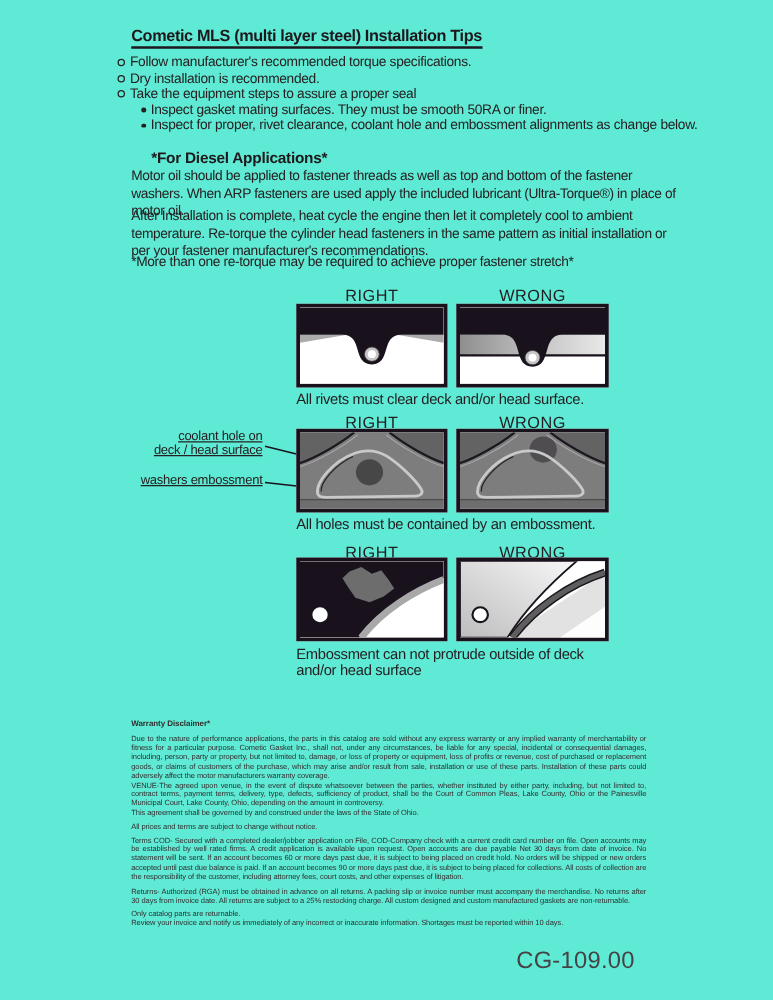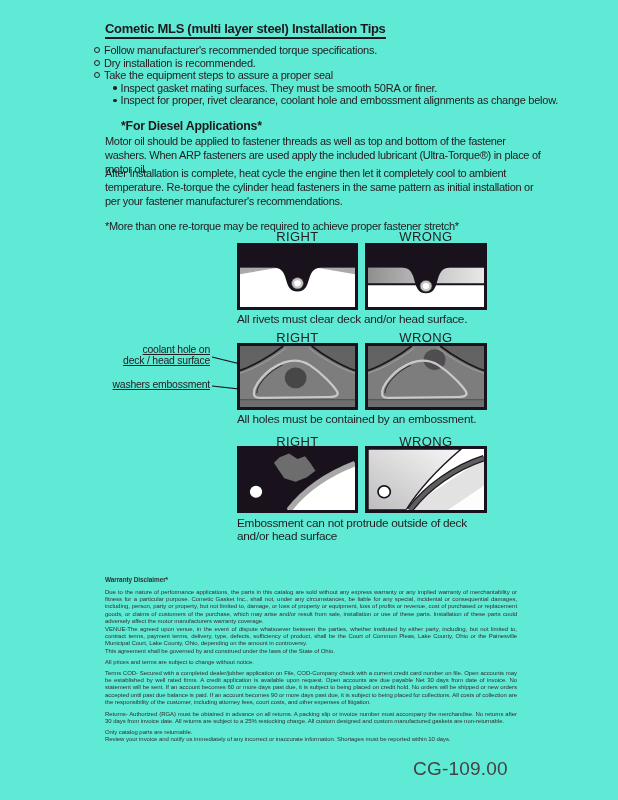--- a/index.html
+++ b/index.html
@@ -15,21 +15,21 @@
   }
   .bullets { left:94px; top:44px; font-size:11px; letter-spacing:-0.25px; line-height:12.6px; white-space:nowrap;text-align:right; }
   .b-row { display:flex; align-items:center; }
   .b-marker { width:4px; height:4px; border:1px solid #252022; border-radius:50%; margin-right:4px; flex:none; }
   .sb-row { display:flex; align-items:center; margin-left:19px; }
   .sb-marker { width:3.6px; height:3.6px; background:#252022; border-radius:50%; margin-right:4px; flex:none; }
   .h2 { left:105px; top:119px; font-size:12.3px; font-weight:bold; letter-spacing:-0.2px; color:#1d181c;margin-left:16px; }
   .para { left:105px; width:445px; font-size:11px; letter-spacing:-0.3px; line-height:13.8px; }
   .p1 { top:135px; }
   .p2 { top:167px; }
-  .note { top:220px; width:460px; }
+  .note { top:204px; width:460px; }
   .fig-header { font-size:13px; letter-spacing:0.4px; color:#221d21; text-align:center; }
   .dbox { box-sizing:border-box; border:3px solid #19121c; background:#fff; }
   .dbox svg { display:block; width:100%; height:100%; }
   .caption { font-size:11.8px; letter-spacing:-0.25px; color:#221d21; line-height:13px; }
   .nowrap { white-space:nowrap; }
   .fig-label { font-size:10.4px; letter-spacing:-0.2px; line-height:10.8px; text-align:right; color:#252022;text-decoration:underline; }
   .legal { left:105px; width:412px; font-size:6px; line-height:7.2px; letter-spacing:-0.05px; color:#332e30; text-align:justify; }
   .legal-h { font-weight:bold; font-size:6.4px; }
   .doc-code { left:413px; top:758px; font-size:19px; letter-spacing:0.2px; color:#464143; }
 </style>

